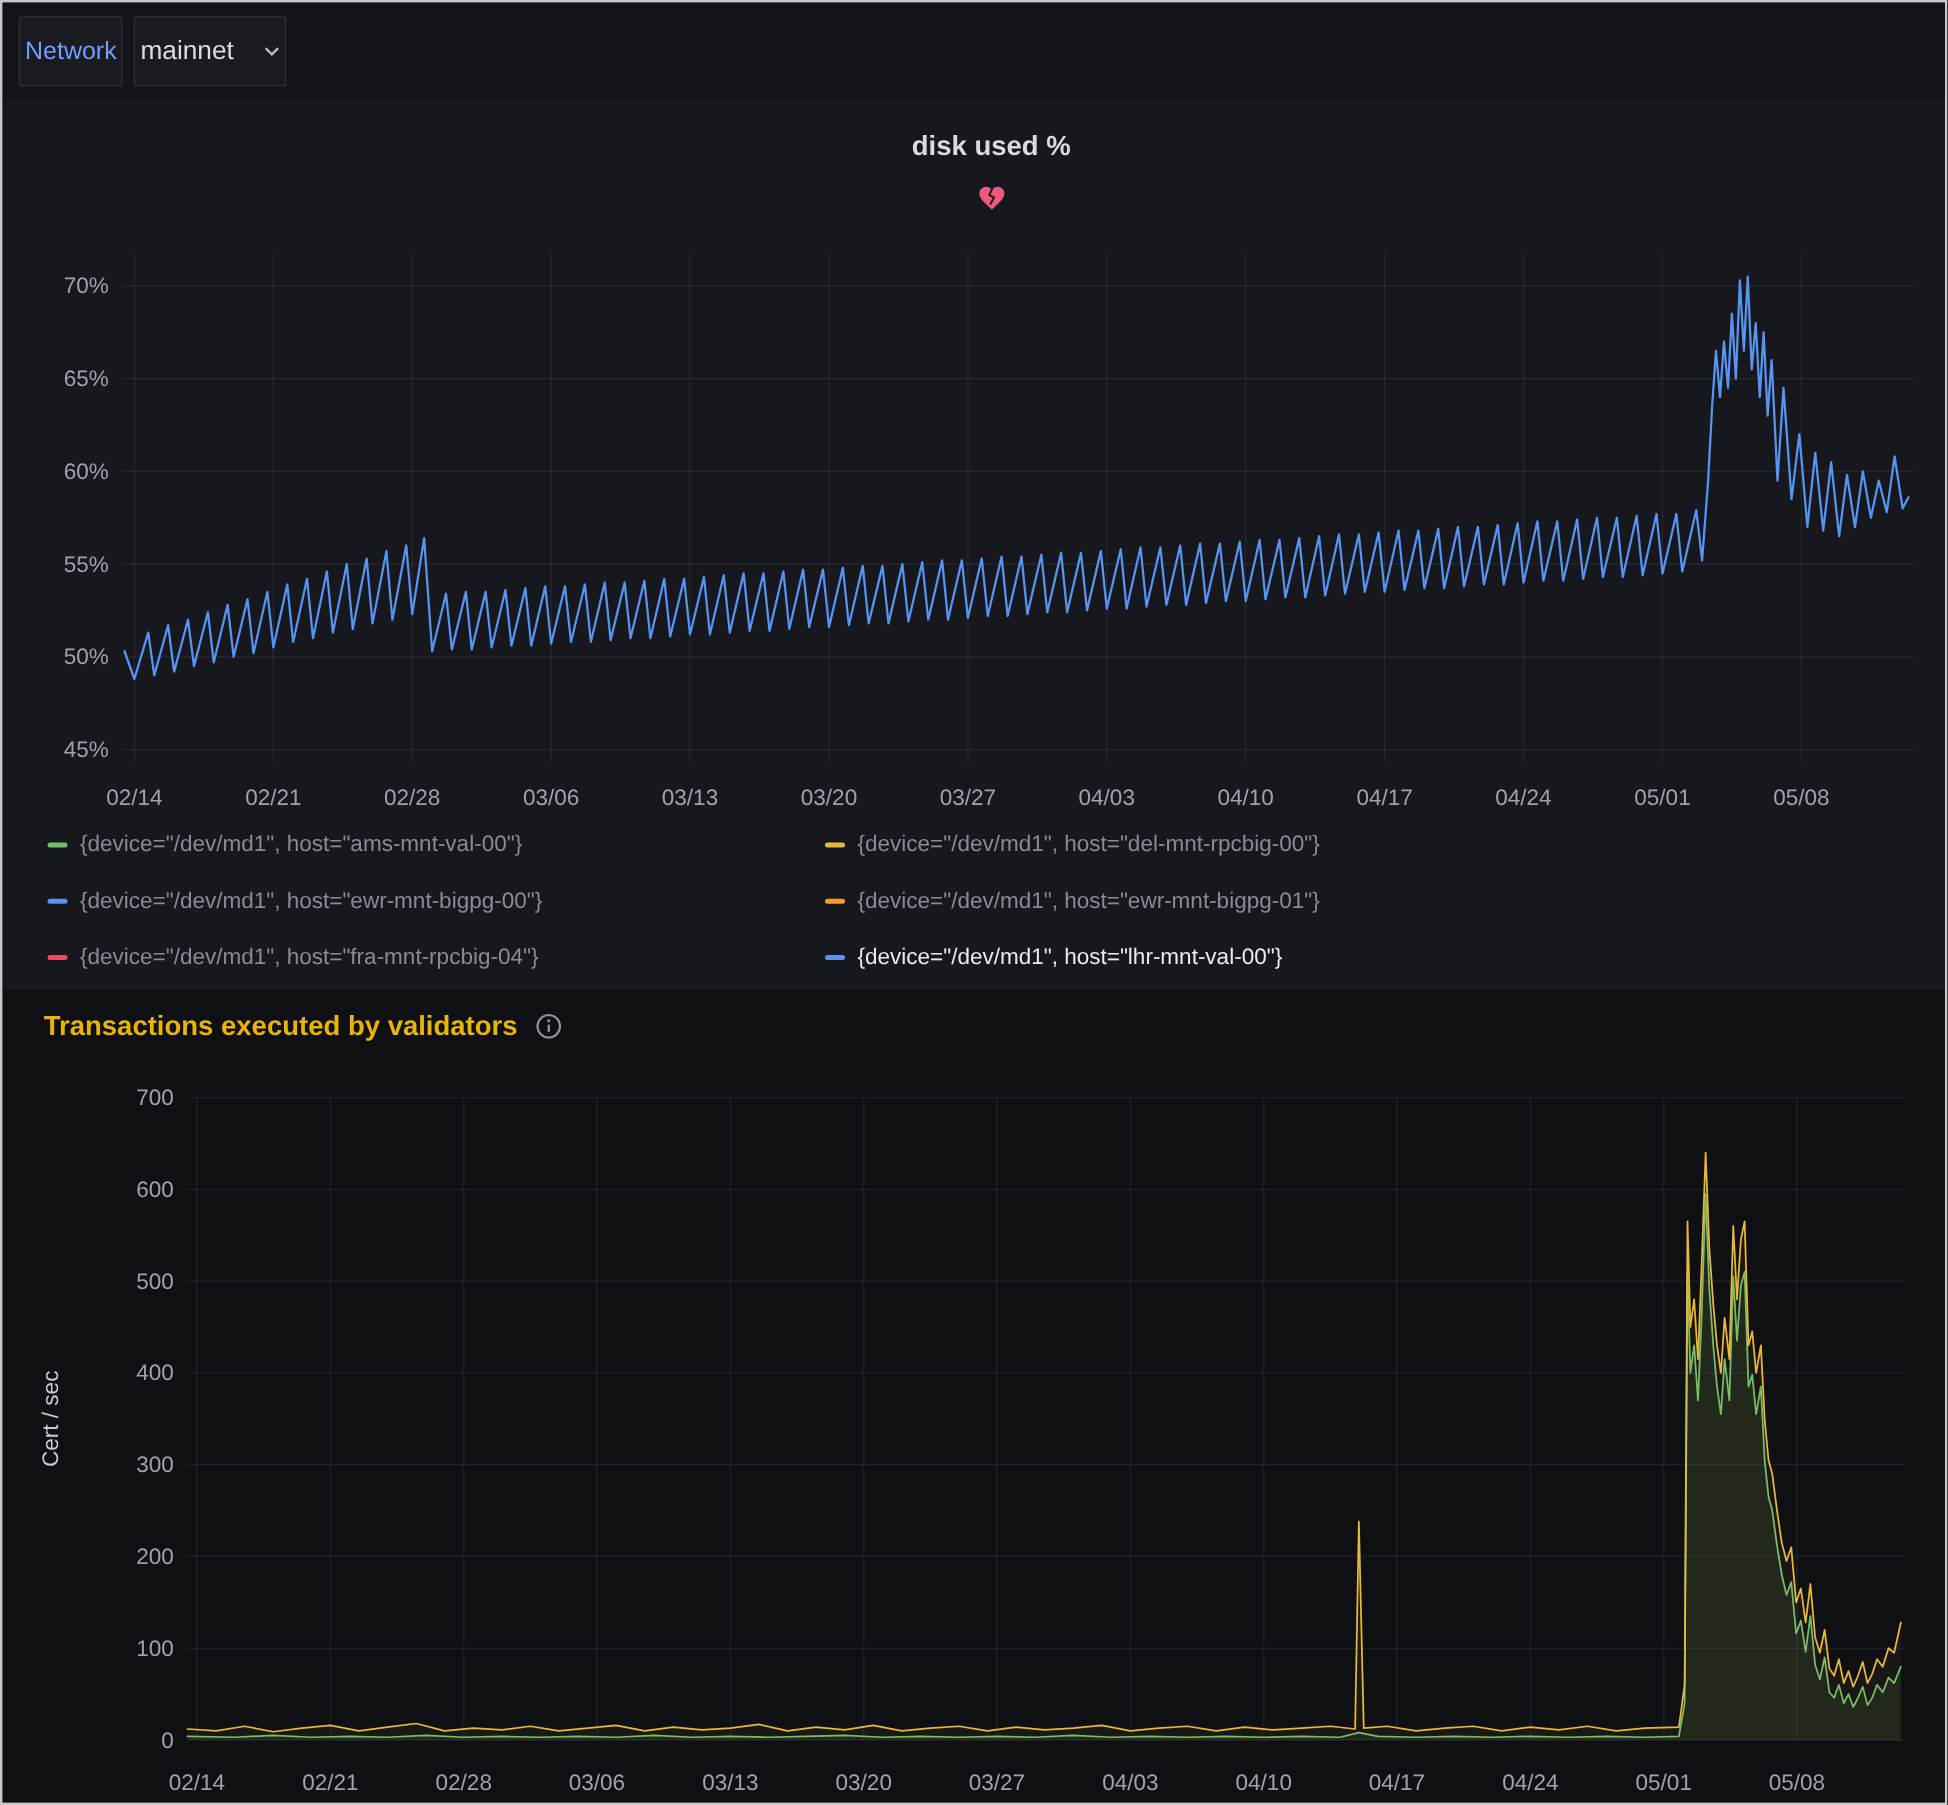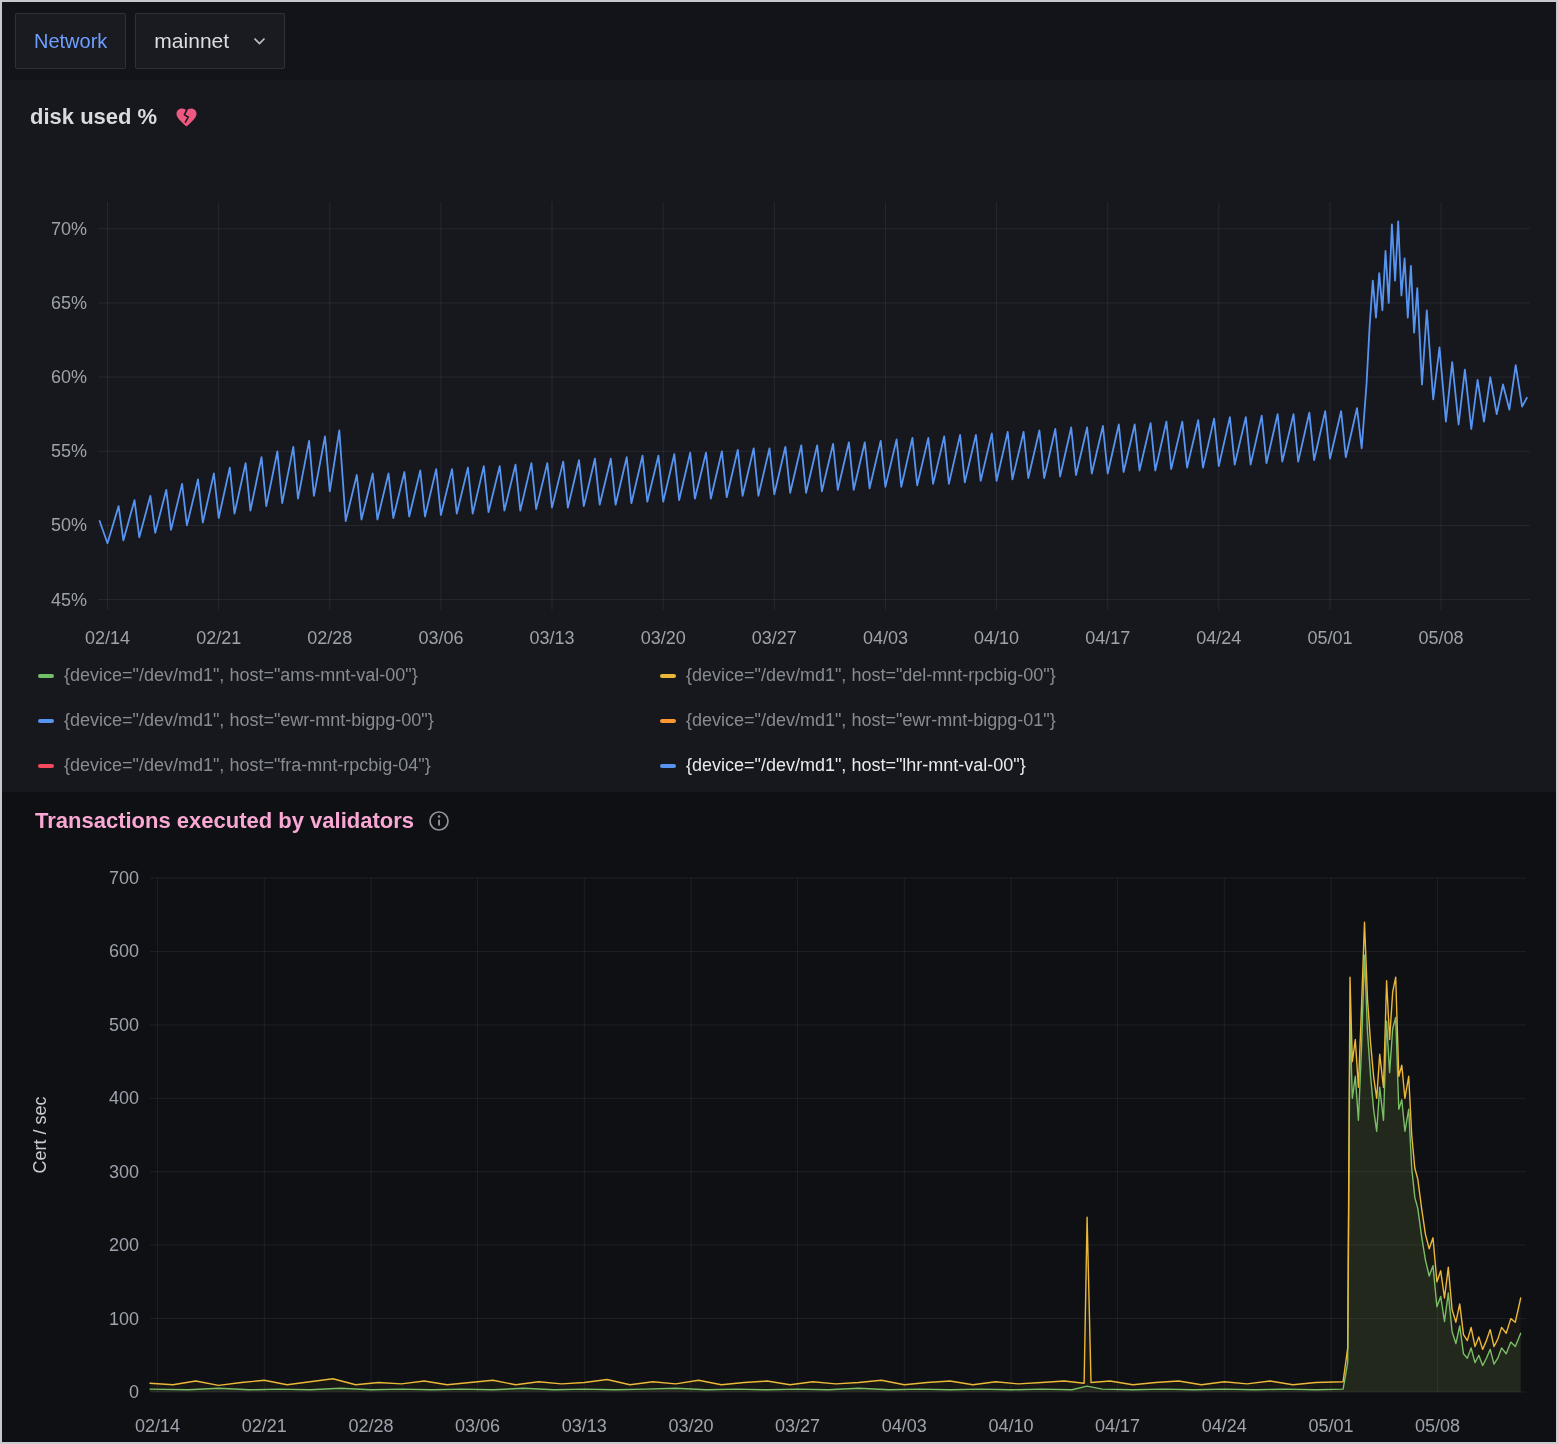--- a/index.html
+++ b/index.html
@@ -2,33 +2,33 @@
 <html><head>
 <meta charset="utf-8">
 <style>
   html,body{margin:0;padding:0;background:#131419;}
   body{font-family:"Liberation Sans",sans-serif;}
   .screen{position:relative;width:1558px;height:1444px;box-sizing:border-box;
           border:2px solid #c7c9cc;background:#131419;overflow:hidden;}
   
   .topbar{position:absolute;top:0;left:0;width:100%;height:78px;background:#131419;
           display:flex;align-items:center;padding-left:13px;gap:9px;box-sizing:border-box;}
-  .var-box{height:56px;display:flex;align-items:center;padding:0 18px;
+  .var-box{height:56px;display:flex;align-items:center;padding:0 4px;
            border:1px solid #2e3138;border-radius:2px;background:#191b21;box-sizing:border-box;}
   .var-label{color:#6E9FFF;font-size:20px;font-weight:500;cursor:default;}
   .var-value{color:#DCDEE1;font-size:21px;gap:24px;cursor:pointer;}
   
   .panel{position:absolute;left:0;width:100%;box-sizing:border-box;}
   .panel-disk{top:78px;height:712px;background:#17181d;}
   .panel-tx{top:790px;height:650px;background:#0f1014;}
   .panel-header{display:flex;align-items:center;}
-  .panel-disk .panel-header{padding:24px 0 0 28px;gap:18px;}
+  .panel-disk .panel-header{padding:24px 0 0 28px;gap:18px;flex-direction:column;}
   .panel-tx .panel-header{padding:16px 0 0 33px;gap:14px;}
   .title-disk{font-size:22px;font-weight:600;color:#DADBDE;cursor:pointer;}
-  .title-tx{font-size:22px;font-weight:600;color:#f9a8d4;cursor:pointer;}
+  .title-tx{font-size:22px;font-weight:600;color:#eab308;cursor:pointer;}
   .chart-svg{position:absolute;left:0;display:block;}
   #chart1{top:82px;}
   #chart2{top:60px;}
   svg text{font-family:"Liberation Sans",sans-serif;}
   
   .legend{position:absolute;top:585px;left:36px;display:grid;
           grid-template-columns:622px 1fr;row-gap:24px;column-gap:0;}
   .legend-item{display:flex;align-items:center;gap:10px;cursor:pointer;
                font-size:18px;color:#878b93;white-space:nowrap;}
   .legend-item.hl{color:#E9EAEE;}

